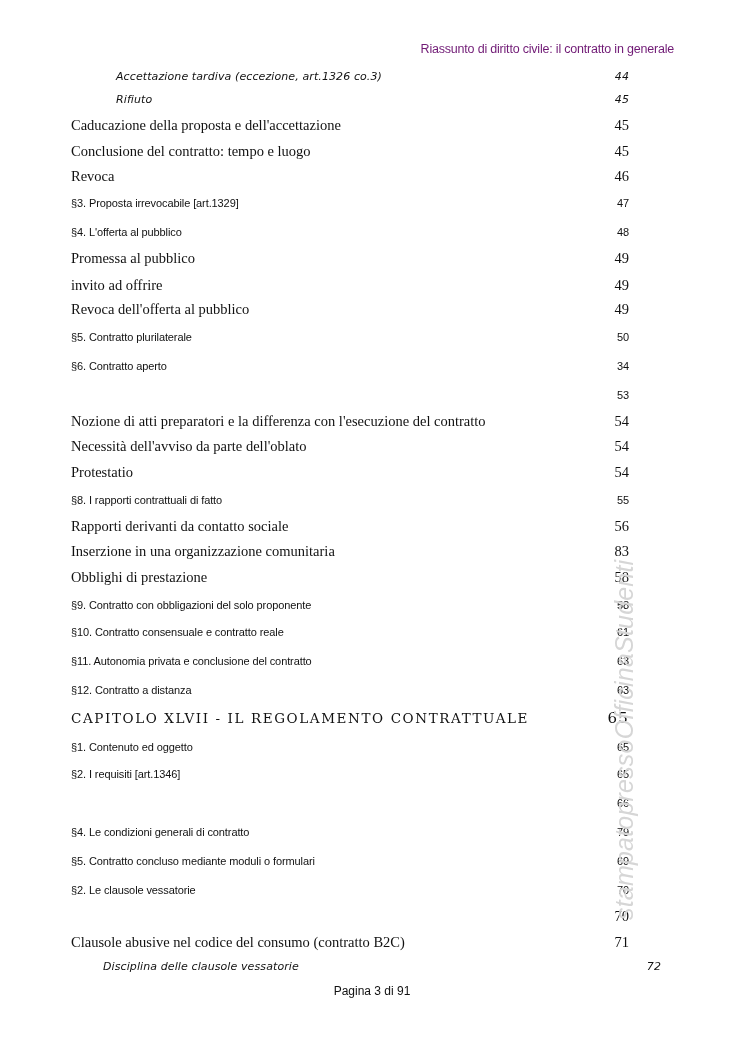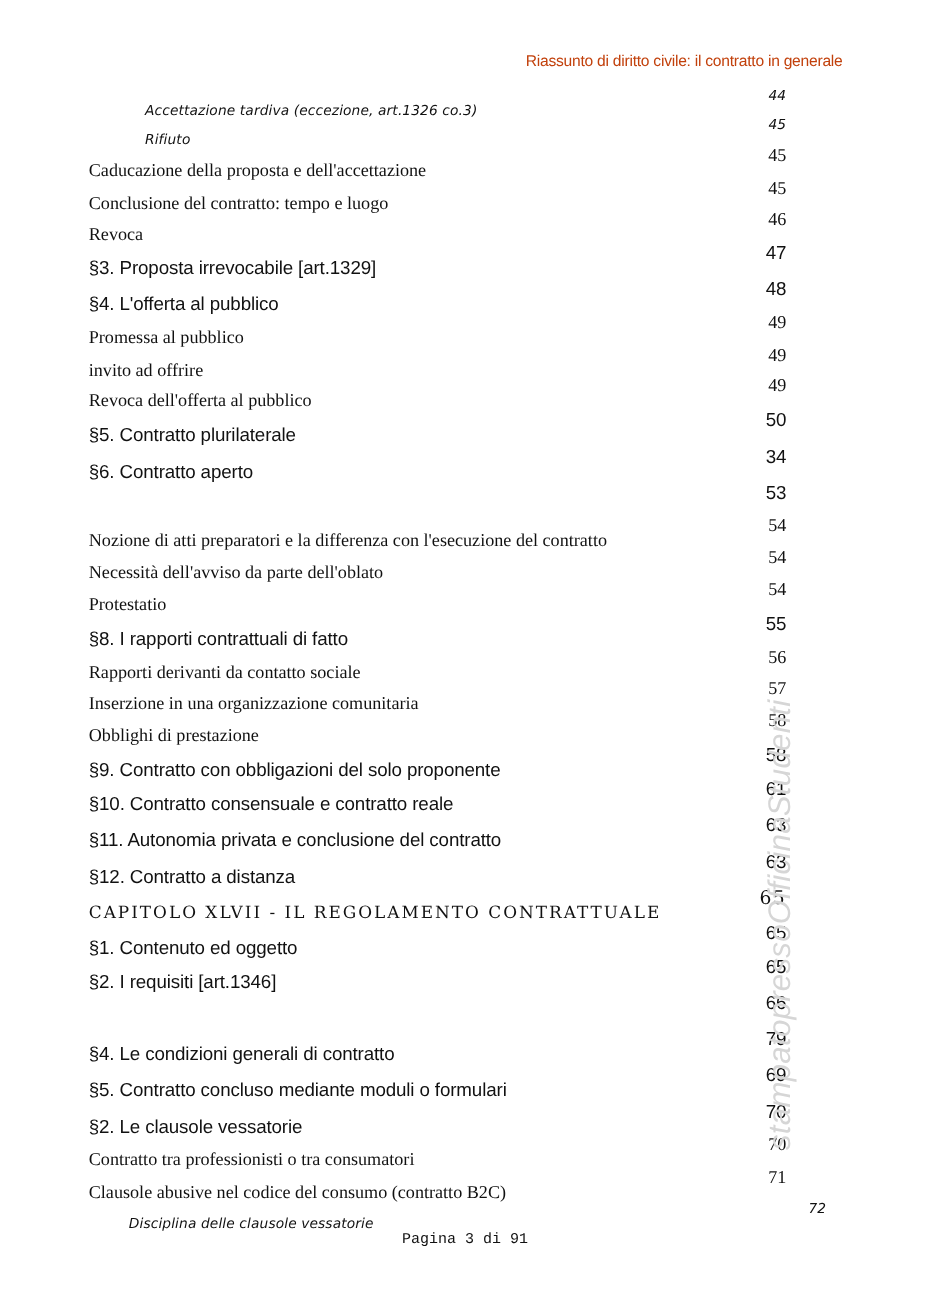--- a/index.html
+++ b/index.html
@@ -1,29 +1,29 @@
 <!DOCTYPE html>
 <html><head>
 <meta charset="utf-8">
 <style>
   html, body { margin: 0; padding: 0; background: #ffffff; }
   body { width: 744px; height: 1052px; position: relative; overflow: hidden; color: #111; }
   .page { position: absolute; left: 0; top: 0; width: 744px; height: 1052px; background: #fff; }
-  .header { position: absolute; right: 70px; top: 42px; font-family: "Liberation Sans", sans-serif; font-size: 12.5px; letter-spacing: -0.2px; color: #c2410c; }
+  .header { position: absolute; right: 70px; top: 42px; font-family: "Liberation Sans", sans-serif; font-size: 12.5px; letter-spacing: -0.2px; color: #701a75; }
   .row { position: absolute; left: 0; width: 744px; height: 22px; }
-  .title { position: absolute; left: 71px; top: 12px; white-space: nowrap; line-height: 22px; }
+  .title { position: absolute; left: 71px; top: 0; white-space: nowrap; line-height: 22px; }
   .page-num { position: absolute; right: 115px; top: 0; line-height: 22px; text-align: left; }
   .serif { font-family: "Liberation Serif", serif; font-size: 14.5px; }
-  .sans { font-family: "Liberation Sans", sans-serif; font-size: 15px; letter-spacing: -0.1px; }
+  .sans { font-family: "Liberation Sans", sans-serif; font-size: 11px; letter-spacing: -0.1px; }
   .hand { font-family: "DejaVu Sans", sans-serif; font-style: italic; font-size: 11px; letter-spacing: 0.1px; }
   .hand .page-num { font-style: italic; }
   .indent .title { left: 116px; }
   .chapter { font-family: "DejaVu Serif", serif; font-size: 15px; letter-spacing: 1.2px; font-variant: small-caps; }
   .chapter .title { text-transform: uppercase; font-size: 13.5px; letter-spacing: 1.6px; }
-  .footer { position: absolute; left: 0; width: 744px; top: 984px; text-align: center; font-family: Liberation Mono, monospace; font-size: 12px; padding-left: 0; }
+  .footer { position: absolute; left: 0; width: 744px; top: 984px; text-align: center; font-family: Liberation Sans, sans-serif; font-size: 12px; padding-left: 0; }
   .footer span { position: relative; left: 0; }
   .watermark { position: absolute; left: 610px; top: 920px; transform-origin: 0 0; transform: rotate(-90deg); font-family: "Liberation Sans", sans-serif; font-style: italic; font-size: 25px; color: #d6d6d6; white-space: nowrap; letter-spacing: 0.2px; }
 </style>
 </head>
 <body>
 
 <div class="page">
   <div class="header">Riassunto di diritto civile: il contratto in generale</div>
 
   <div id="toc">
@@ -93,21 +93,21 @@
       <div class="row sans" style="top: 489px;">
         <span class="title">§8. I rapporti contrattuali di fatto</span>
         <span class="page-num">55</span>
       </div>
       <div class="row serif" style="top: 515px;">
         <span class="title">Rapporti derivanti da contatto sociale</span>
         <span class="page-num">56</span>
       </div>
       <div class="row serif" style="top: 540px;">
         <span class="title">Inserzione in una organizzazione comunitaria</span>
-        <span class="page-num">57</span>
+        <span class="page-num">83</span>
       </div>
       <div class="row serif" style="top: 566px;">
         <span class="title">Obblighi di prestazione</span>
         <span class="page-num">58</span>
       </div>
       <div class="row sans" style="top: 594px;">
         <span class="title">§9. Contratto con obbligazioni del solo proponente</span>
         <span class="page-num">58</span>
       </div>
       <div class="row sans" style="top: 621px;">
@@ -143,21 +143,20 @@
       </div>
       <div class="row sans" style="top: 850px;">
         <span class="title">§5. Contratto concluso mediante moduli o formulari</span>
         <span class="page-num">69</span>
       </div>
       <div class="row sans" style="top: 879px;">
         <span class="title">§2. Le clausole vessatorie</span>
         <span class="page-num">70</span>
       </div>
       <div class="row serif" style="top: 905px;">
-        <span class="title">Contratto tra professionisti o tra consumatori</span>
         <span class="page-num">70</span>
       </div>
       <div class="row serif" style="top: 931px;">
         <span class="title">Clausole abusive nel codice del consumo (contratto B2C)</span>
         <span class="page-num">71</span>
       </div>
       <div class="row hand" style="top: 956px; margin-left: 32px;">
         <span class="title">Disciplina delle clausole vessatorie</span>
         <span class="page-num">72</span>
       </div>

